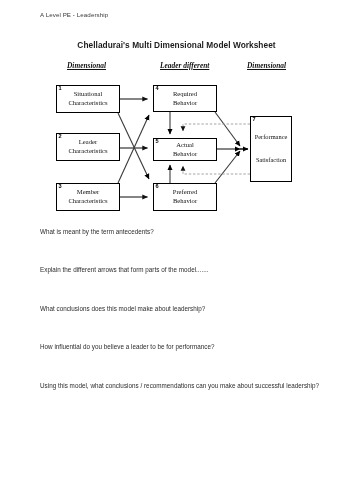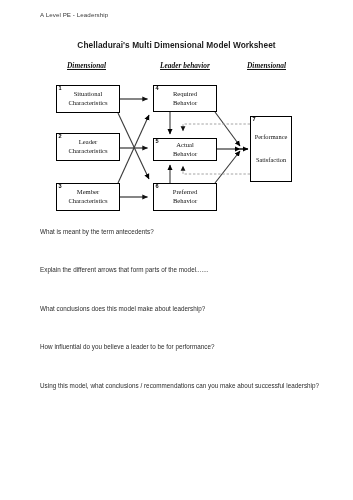--- a/index.html
+++ b/index.html
@@ -137,21 +137,21 @@
 <body>
 
 <div class="page">
 
   <div class="doc-header">A Level PE - Leadership</div>
   <div class="doc-title">Chelladurai's Multi Dimensional Model Worksheet</div>
 
   <div class="diagram">
 
     <div class="col-head c1">Dimensional</div>
-    <div class="col-head c2">Leader behavior</div>
+    <div class="col-head c2">Leader different</div>
     <div class="col-head c3">Dimensional</div>
 
     <svg class="svg-layer" viewBox="0 0 353 165" width="353" height="165">
       <defs>
         <marker id="ah-solid" markerWidth="6" markerHeight="6" refX="5.2" refY="3" orient="auto" markerUnits="userSpaceOnUse">
           <path d="M0,0.4 L5.6,3 L0,5.6 z" fill="#111111"></path>
         </marker>
         <marker id="ah-dark" markerWidth="6" markerHeight="6" refX="5.2" refY="3" orient="auto" markerUnits="userSpaceOnUse">
           <path d="M0,0.4 L5.6,3 L0,5.6 z" fill="#000000"></path>
         </marker>

